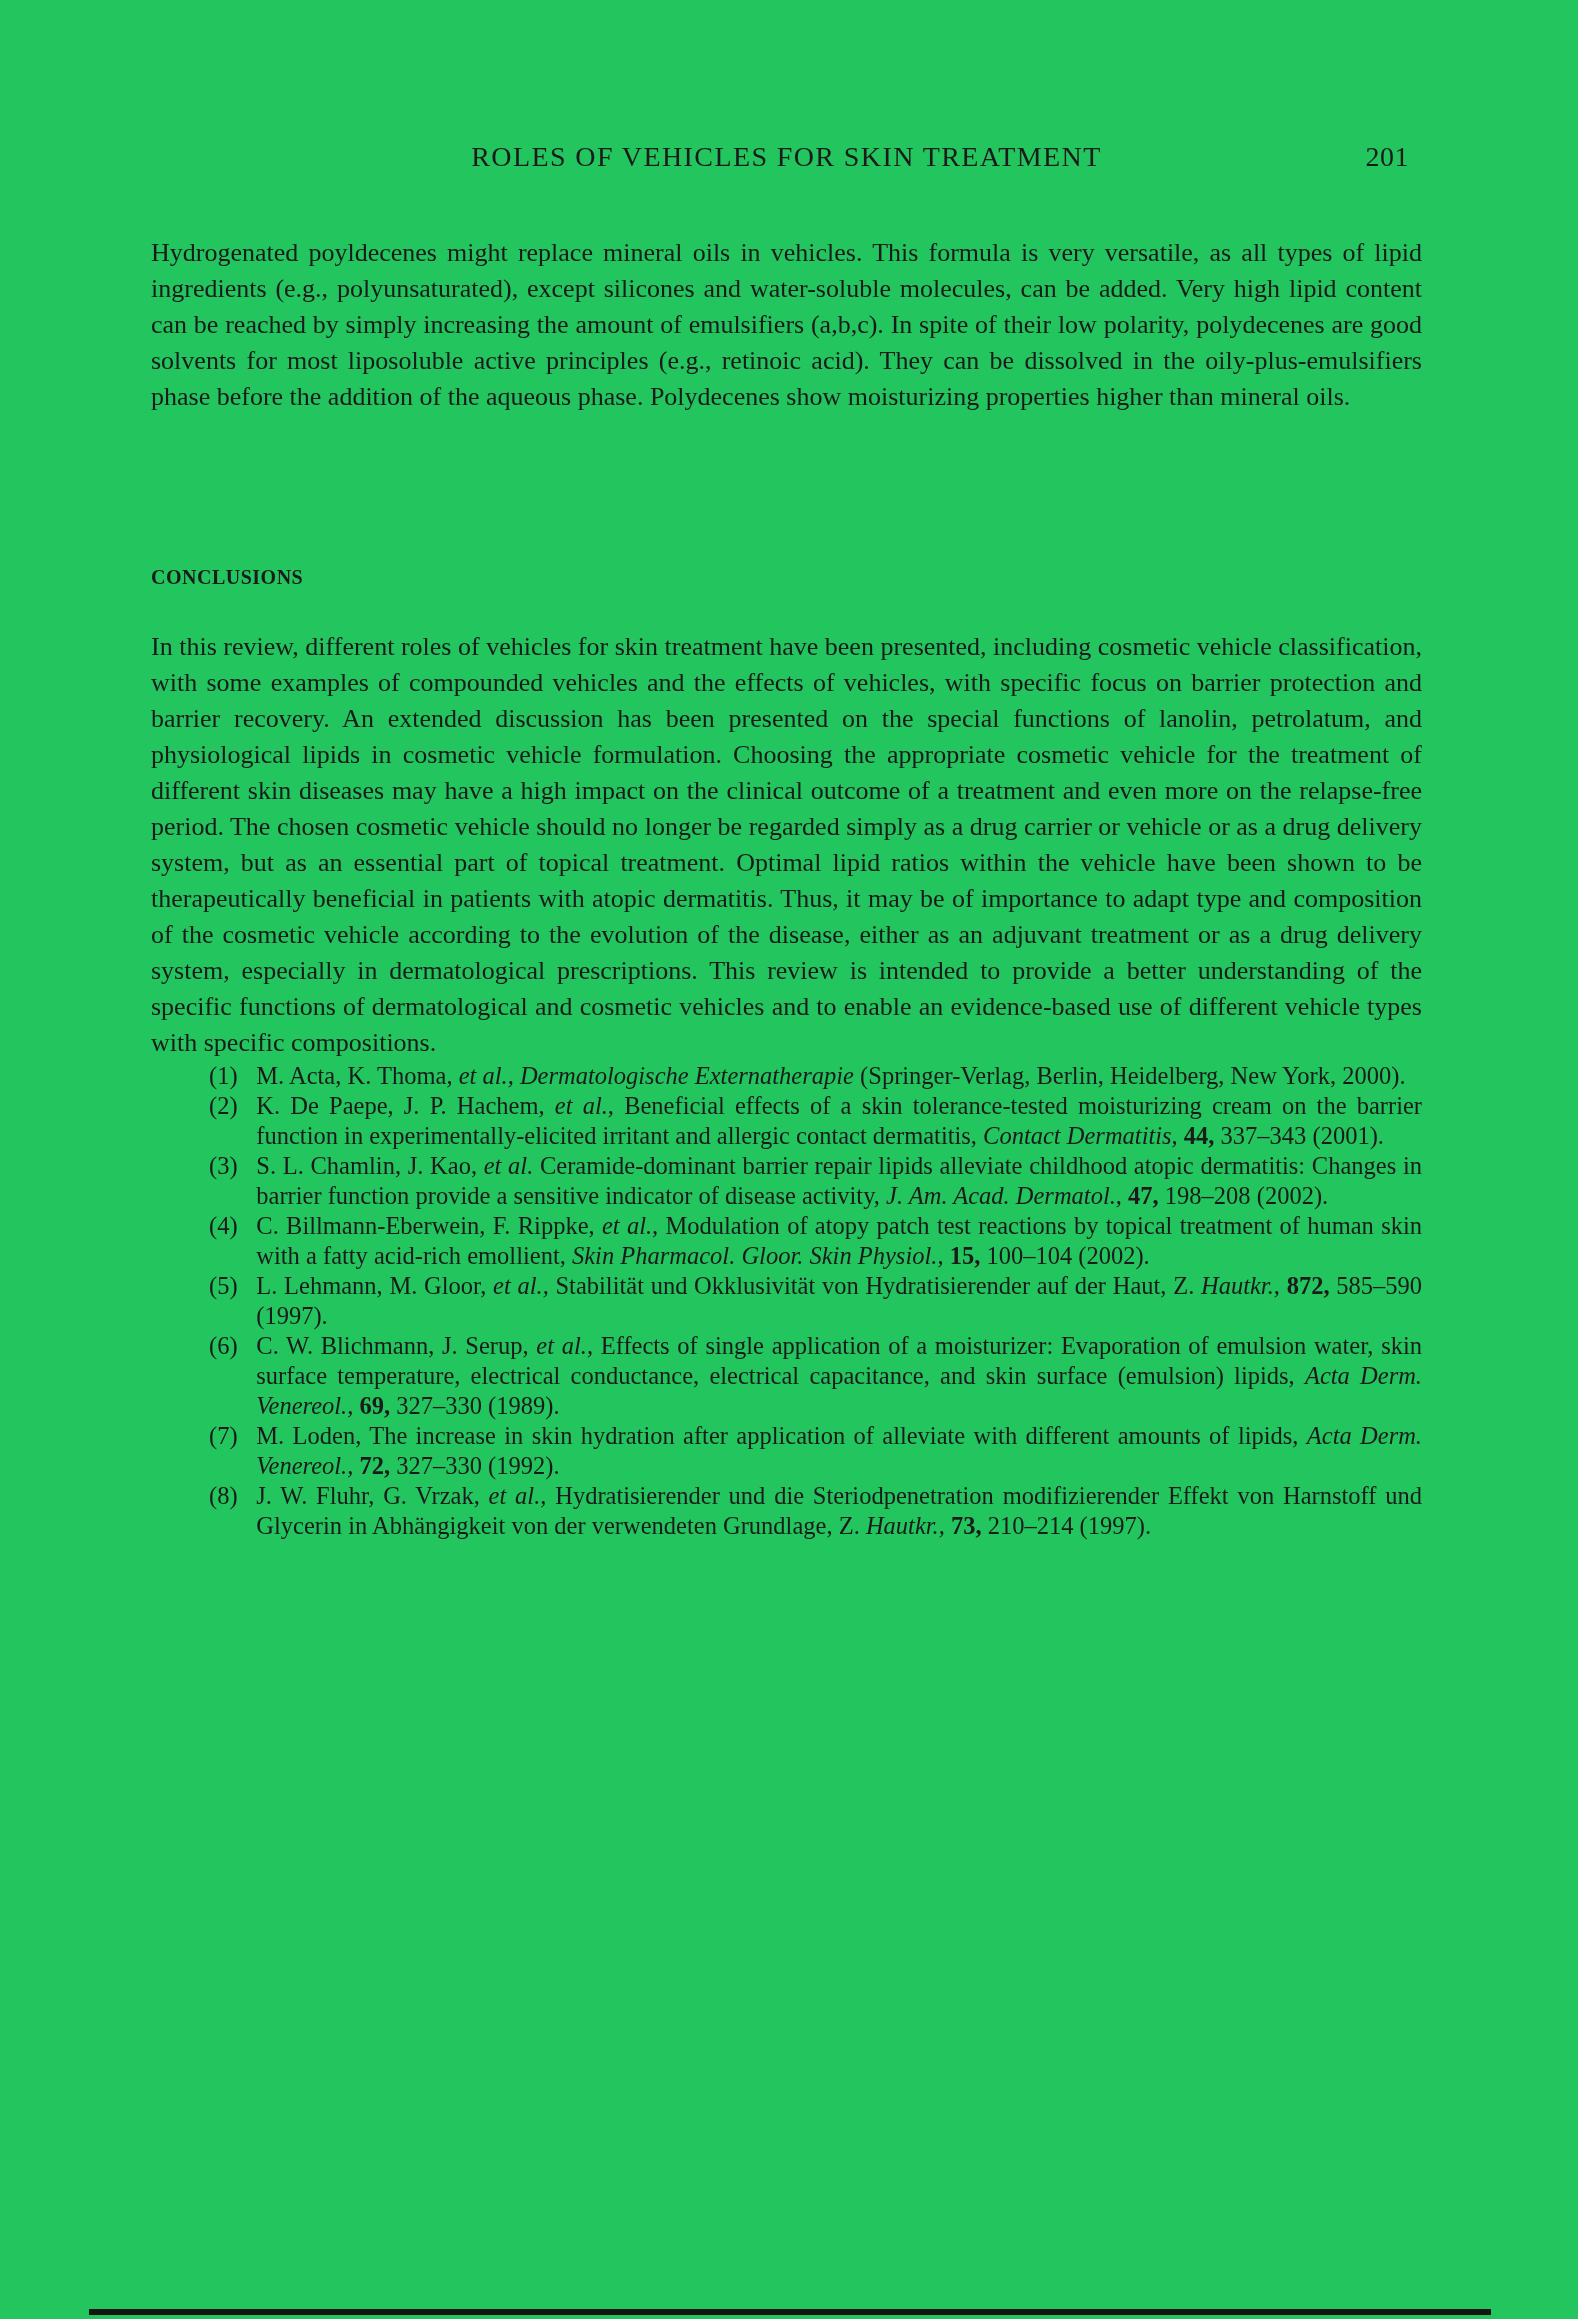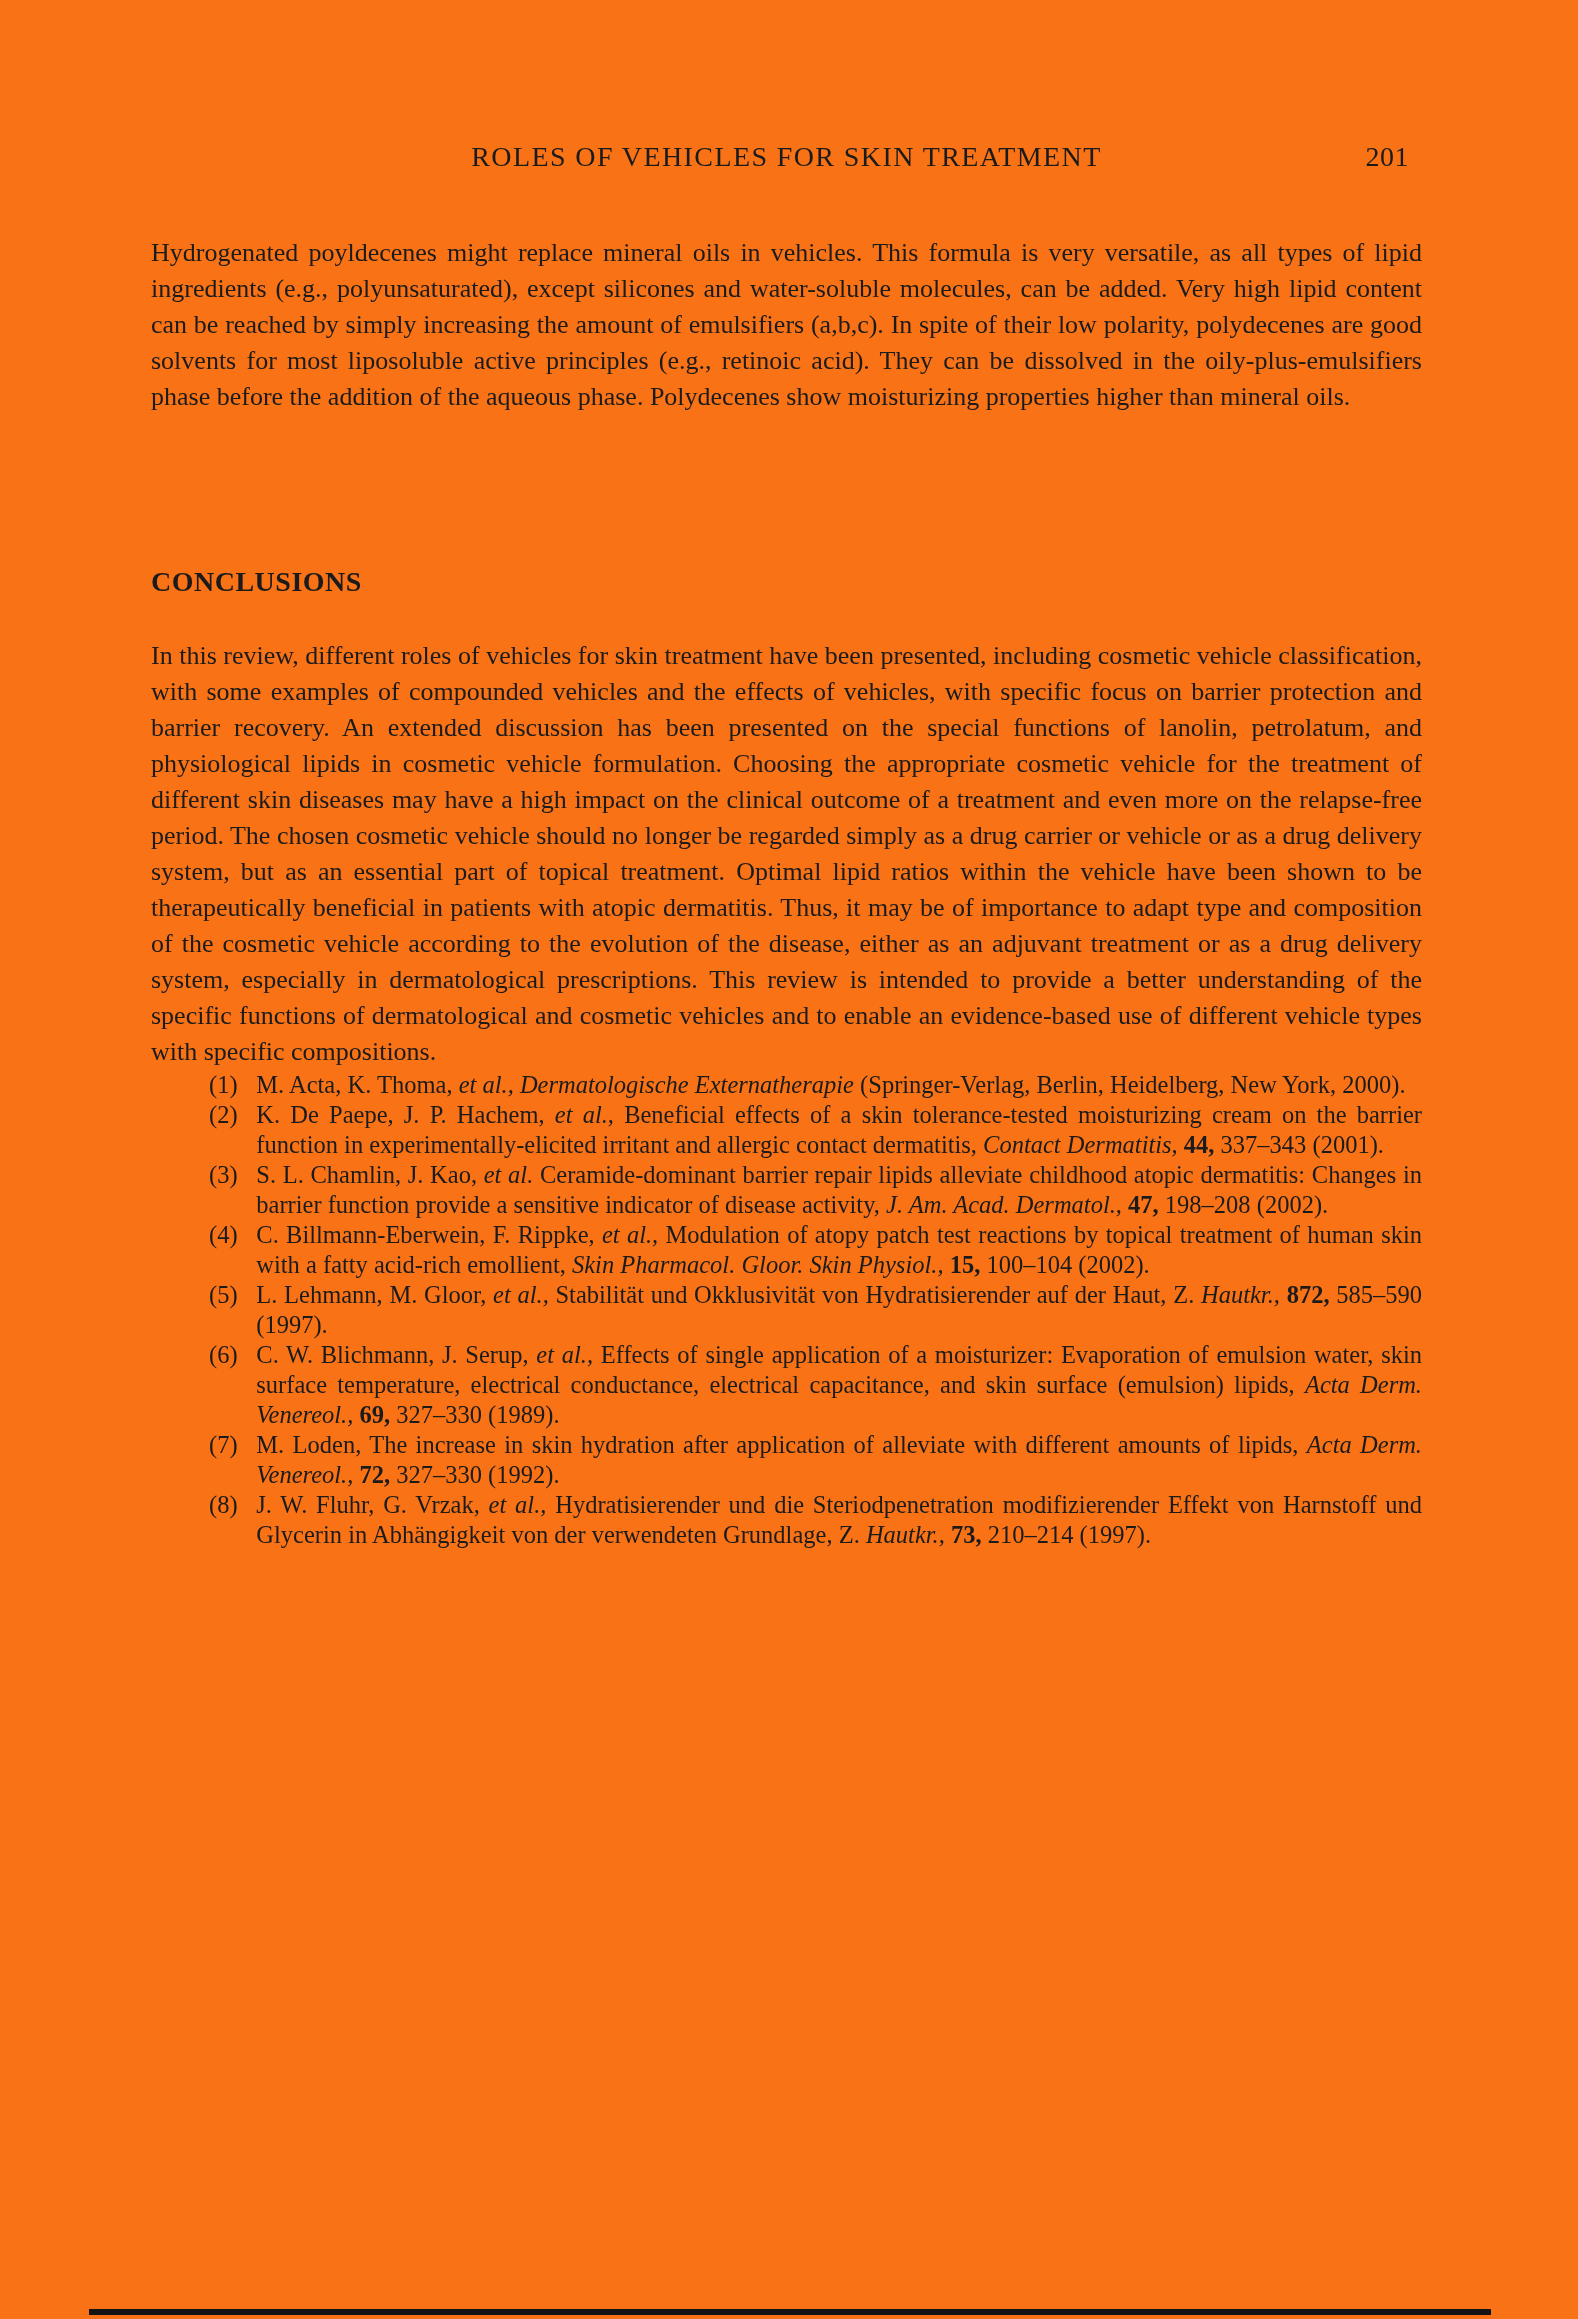--- a/index.html
+++ b/index.html
@@ -23,21 +23,21 @@
   }
   .running-title{display:block;text-align:center;}
   .page-number{position:absolute;right:13px;top:0;letter-spacing:0.5px;}
   .body-par{
     font-size:26px;
     line-height:36px;
     text-align:justify;
     margin:0;
   }
   .section-heading{
-    font-size:28px;
+    font-size:20px;
     font-weight:bold;
     letter-spacing:0.5px;
     margin:0;
   }
   .conclusions-heading{margin-top:151px;margin-bottom:40px;}
   .references-heading{margin-top:105px;margin-bottom:36px;}
   .references{
     margin-left:58px;
     font-size:24.5px;
     line-height:30px;
@@ -50,21 +50,21 @@
     left:89px;
     right:87px;
     bottom:3.8px;
     height:6.6px;
     background:#141414;
   }
 </style>
 </head>
 <body>
 
-<div class="page" style="color: rgb(27, 27, 27); background: #f97316;">
+<div class="page" style="color: rgb(27, 27, 27); background: #22c55e;">
 
   <div class="running-head">
     <span class="running-title">ROLES OF VEHICLES FOR SKIN TREATMENT</span>
     <span class="page-number">201</span>
   </div>
 
   <p class="body-par">Hydrogenated poyldecenes might replace mineral oils in vehicles. This formula is very versatile, as all types of lipid ingredients (e.g., polyunsaturated), except silicones and water-soluble molecules, can be added. Very high lipid content can be reached by simply increasing the amount of emulsifiers (a,b,c). In spite of their low polarity, polydecenes are good solvents for most liposoluble active principles (e.g., retinoic acid). They can be dissolved in the oily-plus-emulsifiers phase before the addition of the aqueous phase. Polydecenes show moisturizing properties higher than mineral oils.</p>
 
   <h2 class="section-heading conclusions-heading">CONCLUSIONS</h2>
 

